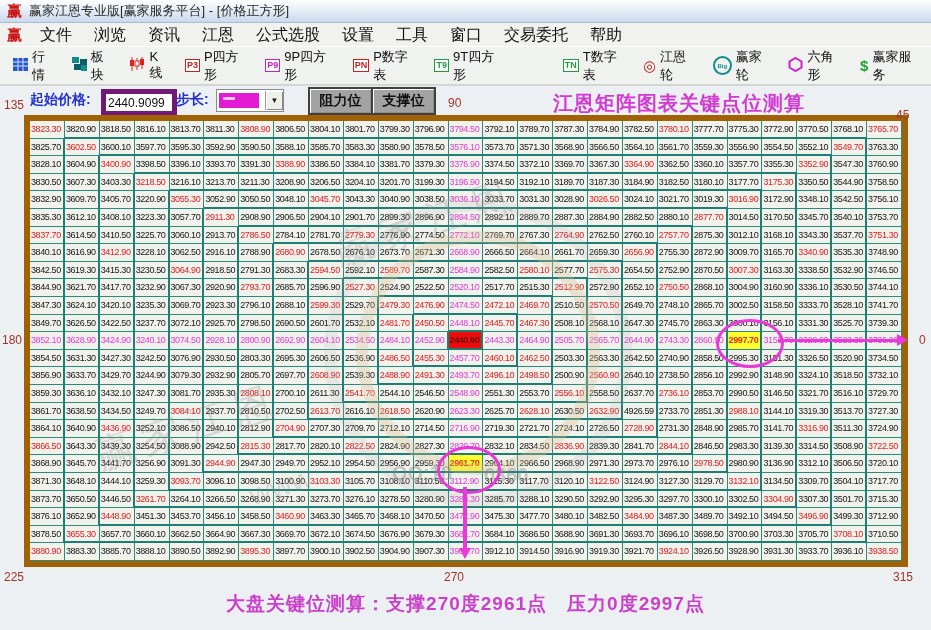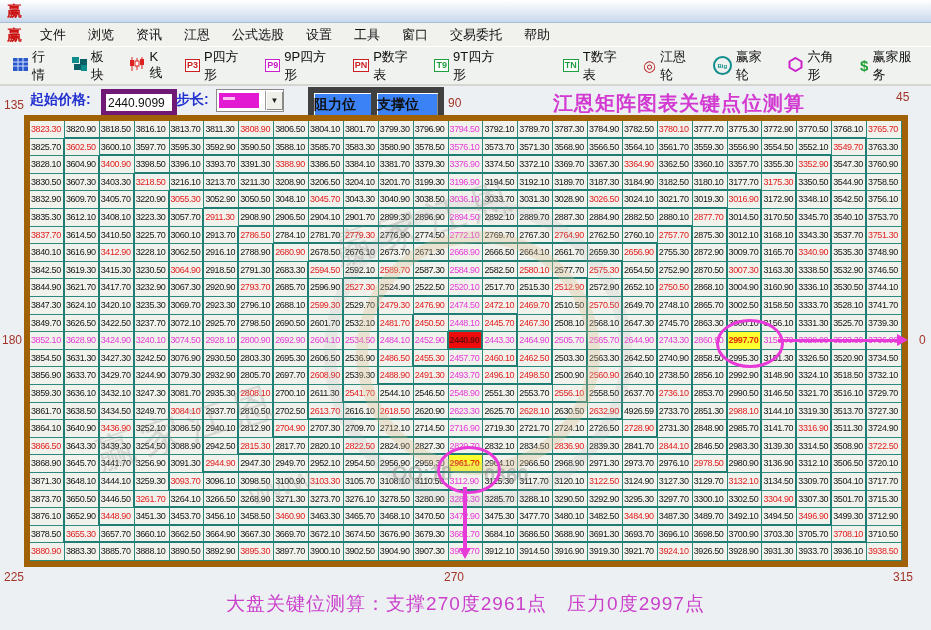--- a/index.html
+++ b/index.html
@@ -6,21 +6,21 @@
   body{width:931px;height:630px;position:relative;overflow:hidden;
        font-family:"Liberation Sans",sans-serif;background:#edf0f3}
   
   .titlebar{position:absolute;left:0;top:0;right:0;height:22px;
     background:linear-gradient(#ffffff,#c9d9ec);border-bottom:1px solid #a8bcd2;
     display:flex;align-items:center}
   .logo-glyph{color:#cc1515;font-weight:bold;font-size:15px;margin:0 7px;line-height:22px}
   .title-text{font-size:13px;color:#2a2a2a}
   .menubar{position:absolute;left:0;top:23px;right:0;height:23px;background:#f1f1ee;
     border-bottom:1px solid #ffffff;display:flex;align-items:center}
-  .menu-item{font-size:13px;color:#101010;padding:0 11px;line-height:23px;cursor:default}
+  .menu-item{font-size:16px;color:#101010;padding:0 11px;line-height:23px;cursor:default}
   .toolbar{position:absolute;left:0;top:47px;right:0;height:37px;background:#f0f2ef;
     border-bottom:2px solid #d4d7d1;display:flex;padding-left:6px}
   .tool{display:flex;align-items:center;gap:4px;padding:0 7px;font-size:13px;color:#101010}
   .tool-badge{display:inline-block;font-size:9px;font-weight:bold;line-height:11px;
     padding:0 1px;border:1px solid;background:#fff}
   .icon-glyph{font-size:15px;line-height:15px}
   .winner-wheel-circle{display:inline-flex;align-items:center;justify-content:center;
     width:15px;height:15px;border:2px solid #0f8d8d;border-radius:50%;
     font-size:6px;font-weight:bold;color:#0f8d8d}
   
@@ -32,30 +32,30 @@
     border:5px solid #701a75;background:#fff;font-size:12px;color:#101010;
     padding:0 2px;font-family:"Liberation Sans",sans-serif}
   .combo{position:absolute;left:216px;top:3px;width:66px;height:21px;background:#ffffff;
     border:1px solid #8a8a8a;display:flex;align-items:center}
   .combo-swatch{width:40px;height:15px;margin-left:2px;background:#e21ad2;position:relative}
   .combo-swatch::after{content:"";position:absolute;left:4px;top:4px;width:12px;height:3px;
     background:#ffc2f4}
   .combo-btn{margin-left:auto;width:17px;height:19px;background:#f0f0eb;
     border-left:1px solid #9a9a9a;box-shadow:inset 1px 1px 0 #ffffff,inset -1px -1px 0 #8a8a84;
     font-size:8px;color:#1a1a1a;text-align:center;line-height:19px}
-  .btn{position:absolute;top:1px;width:61px;height:24px;background:#3b82f6;
-    border:6px solid #404040;box-shadow:inset 1px 1px 0 #ffffff,inset -1px -1px 0 #8d8d86;
-    font-size:14px;font-weight:bold;color:#101010;text-align:left;line-height:23px;cursor:default}
+  .btn{position:absolute;top:1px;width:61px;height:24px;background:#a3a3a3;
+    border:2px solid #404040;box-shadow:inset 1px 1px 0 #ffffff,inset -1px -1px 0 #8d8d86;
+    font-size:14px;font-weight:bold;color:#101010;text-align:center;line-height:23px;cursor:default}
   .btn-res{left:308px}
   .btn-sup{left:371px}
   .heading{position:absolute;left:553px;top:4px;font-size:20px;font-weight:bold;
     color:#d23ad2;letter-spacing:1px}
   
   .axis{position:absolute;font-size:12px;color:#a23428;z-index:11}
-  .ax-135{left:4px;top:98px}   .ax-90{left:448px;top:96px}  .ax-45{left:896px;top:90px}
+  .ax-135{left:4px;top:98px}   .ax-90{left:448px;top:96px}  .ax-45{left:896px;top:108px}
   .ax-180{left:2px;top:333px}  .ax-0{left:919px;top:333px}
   .ax-225{left:4px;top:570px}  .ax-270{left:444px;top:570px}.ax-315{left:893px;top:570px}
   
   .grid{position:absolute;left:24px;top:115px;width:884px;height:452px;
     display:grid;grid-template-columns:repeat(25,1fr);grid-template-rows:repeat(25,1fr);
     background:#f2f2ed;border:6px solid #a16207;box-sizing:border-box}
   .cell{border-right:1px solid #2a8a7e;border-bottom:1px solid #2a8a7e;
     box-sizing:border-box;overflow:hidden;white-space:nowrap;
     font-size:9px;line-height:16px;letter-spacing:-0.4px;padding-left:1px;color:#141416}
   .cell.br2{border-right-width:2px;border-right-color:#1e7e74}
@@ -79,27 +79,28 @@
   .el-res{left:716px;top:319px;width:62px;height:43px}
   .el-sup{left:437px;top:446px;width:58px;height:42px}
   .arrow-line-h{position:absolute;left:778px;top:339px;width:121px;height:3px;background:#e83ad8;z-index:10}
   .arrow-head-r{position:absolute;left:897px;top:334px;width:0;height:0;z-index:10;
     border-left:11px solid #e83ad8;border-top:6px solid transparent;border-bottom:6px solid transparent}
   .arrow-line-v{position:absolute;left:463px;top:487px;width:4px;height:62px;background:#e83ad8;z-index:10}
   .arrow-head-d{position:absolute;left:459px;top:548px;width:0;height:0;z-index:10;
     border-top:11px solid #e83ad8;border-left:6px solid transparent;border-right:6px solid transparent}
   
   .statusline{position:absolute;left:0;top:591px;width:931px;text-align:center;
-    font-size:19px;font-weight:normal;color:#cb40cb;letter-spacing:1px;z-index:11}
+    font-size:19px;font-weight:bold;color:#cb40cb;letter-spacing:1px;z-index:11}
 </style>
 </head>
 <body>
 
 <div class="titlebar">
   <span class="logo-glyph">赢</span>
+  <span class="title-text">赢家江恩专业版[赢家服务平台] - [价格正方形]</span>
 </div>
 
 <div class="menubar">
   <span class="logo-glyph">赢</span>
   <span id="menu-items" style="display:flex">
       <span class="menu-item">文件</span>
       <span class="menu-item">浏览</span>
       <span class="menu-item">资讯</span>
       <span class="menu-item">江恩</span>
       <span class="menu-item">公式选股</span>

